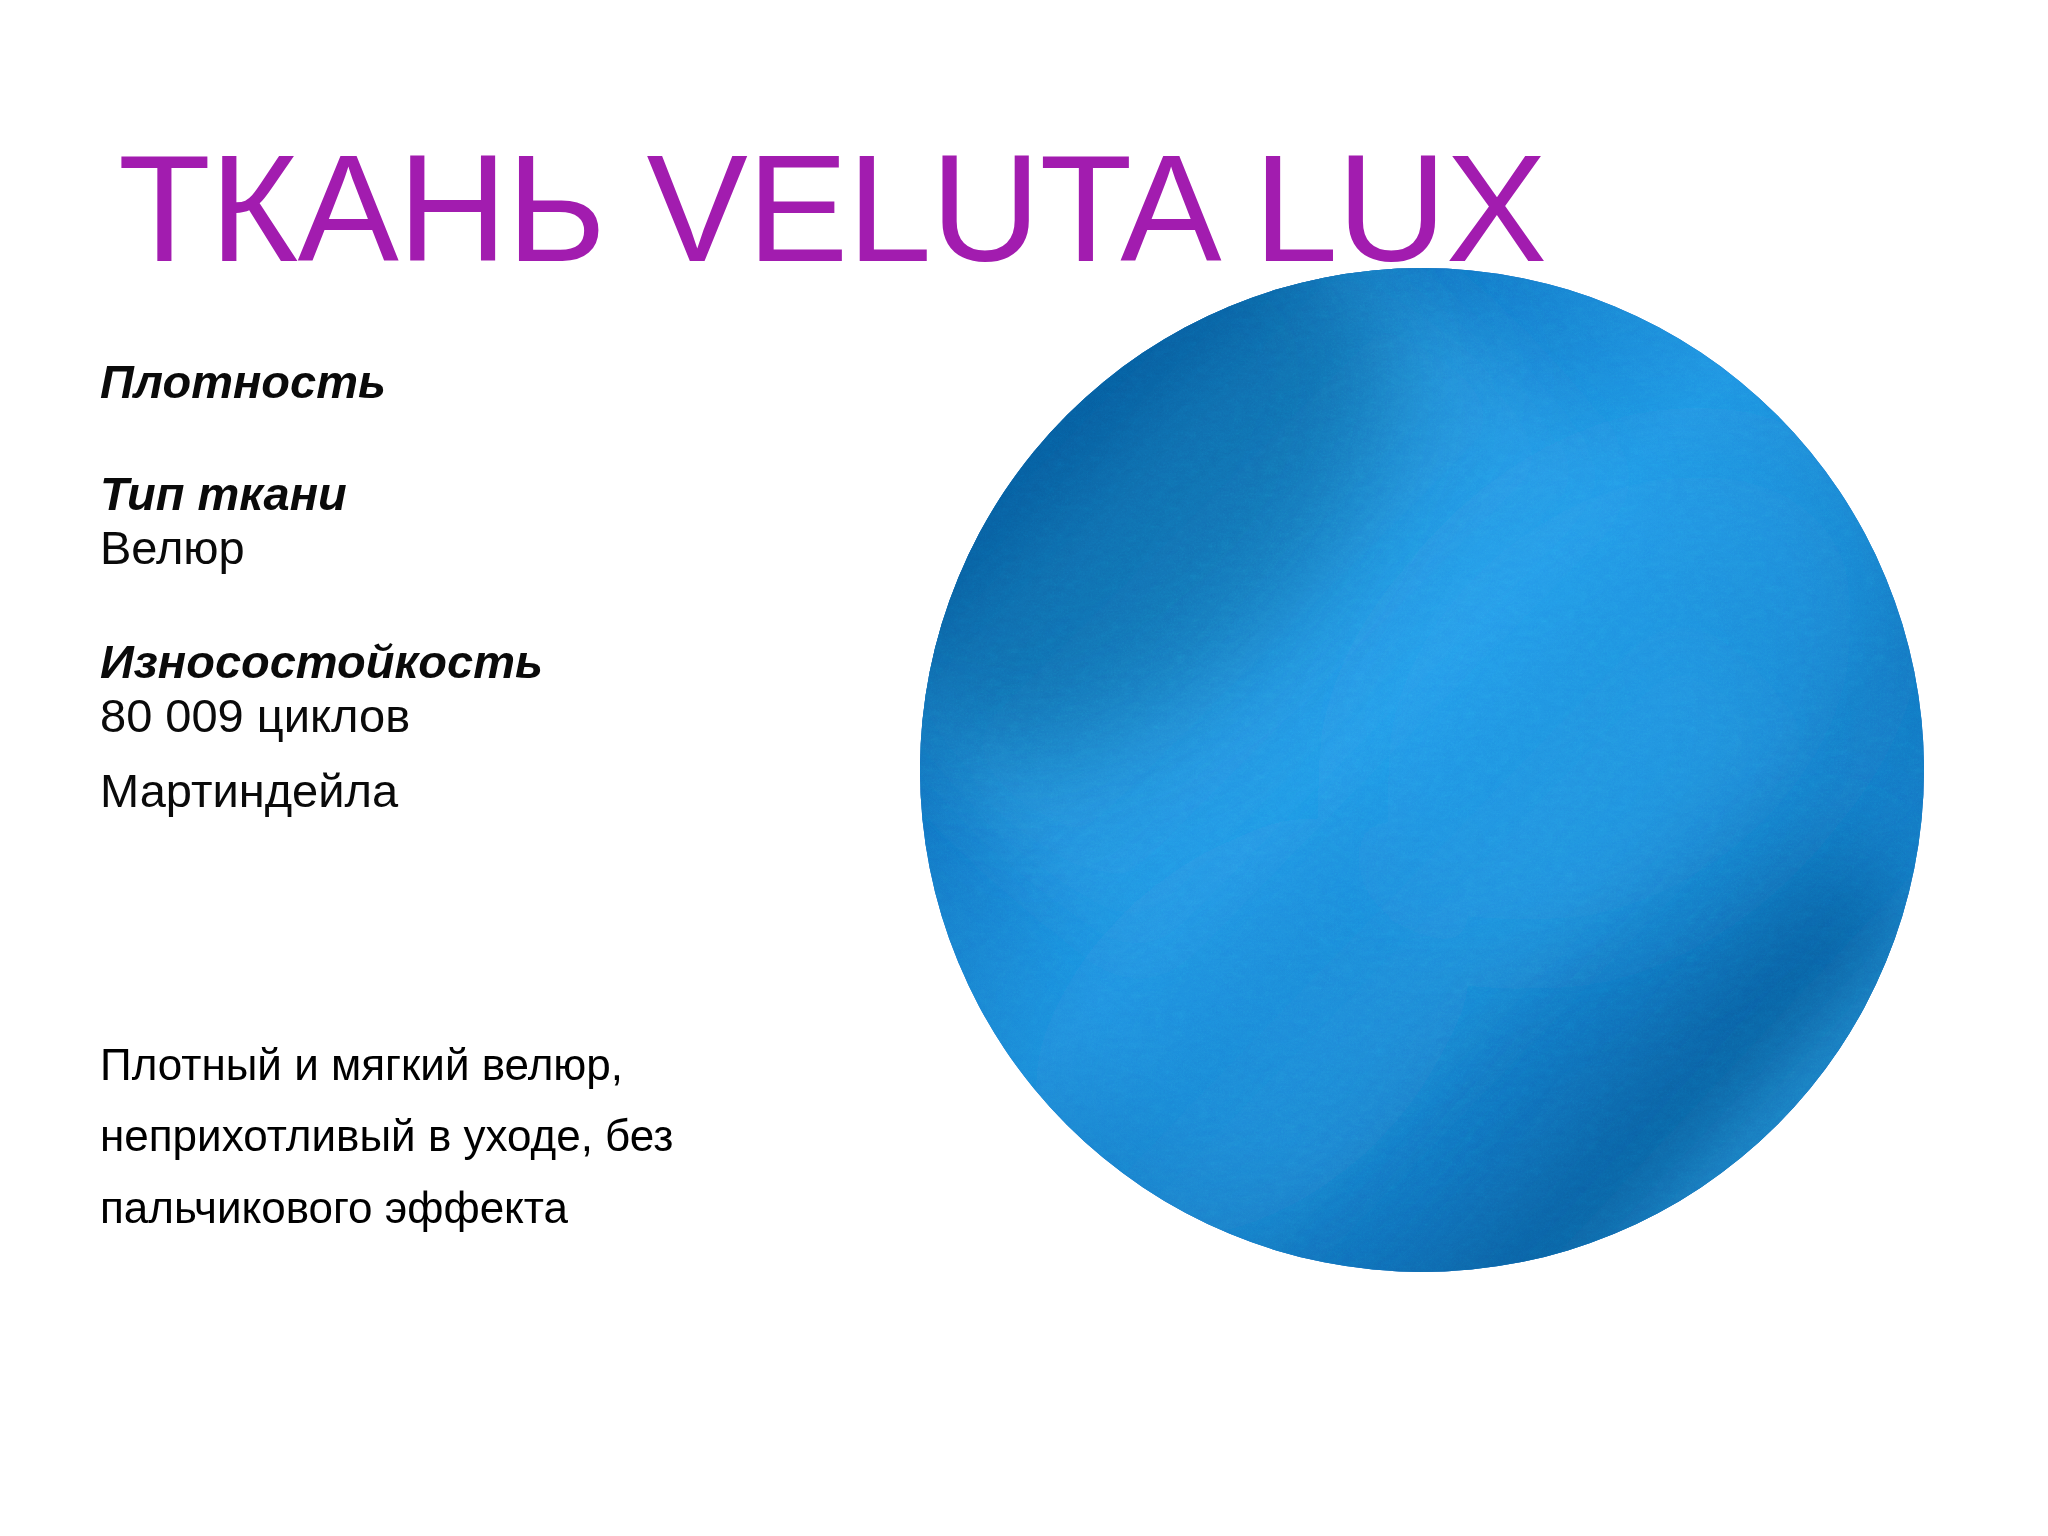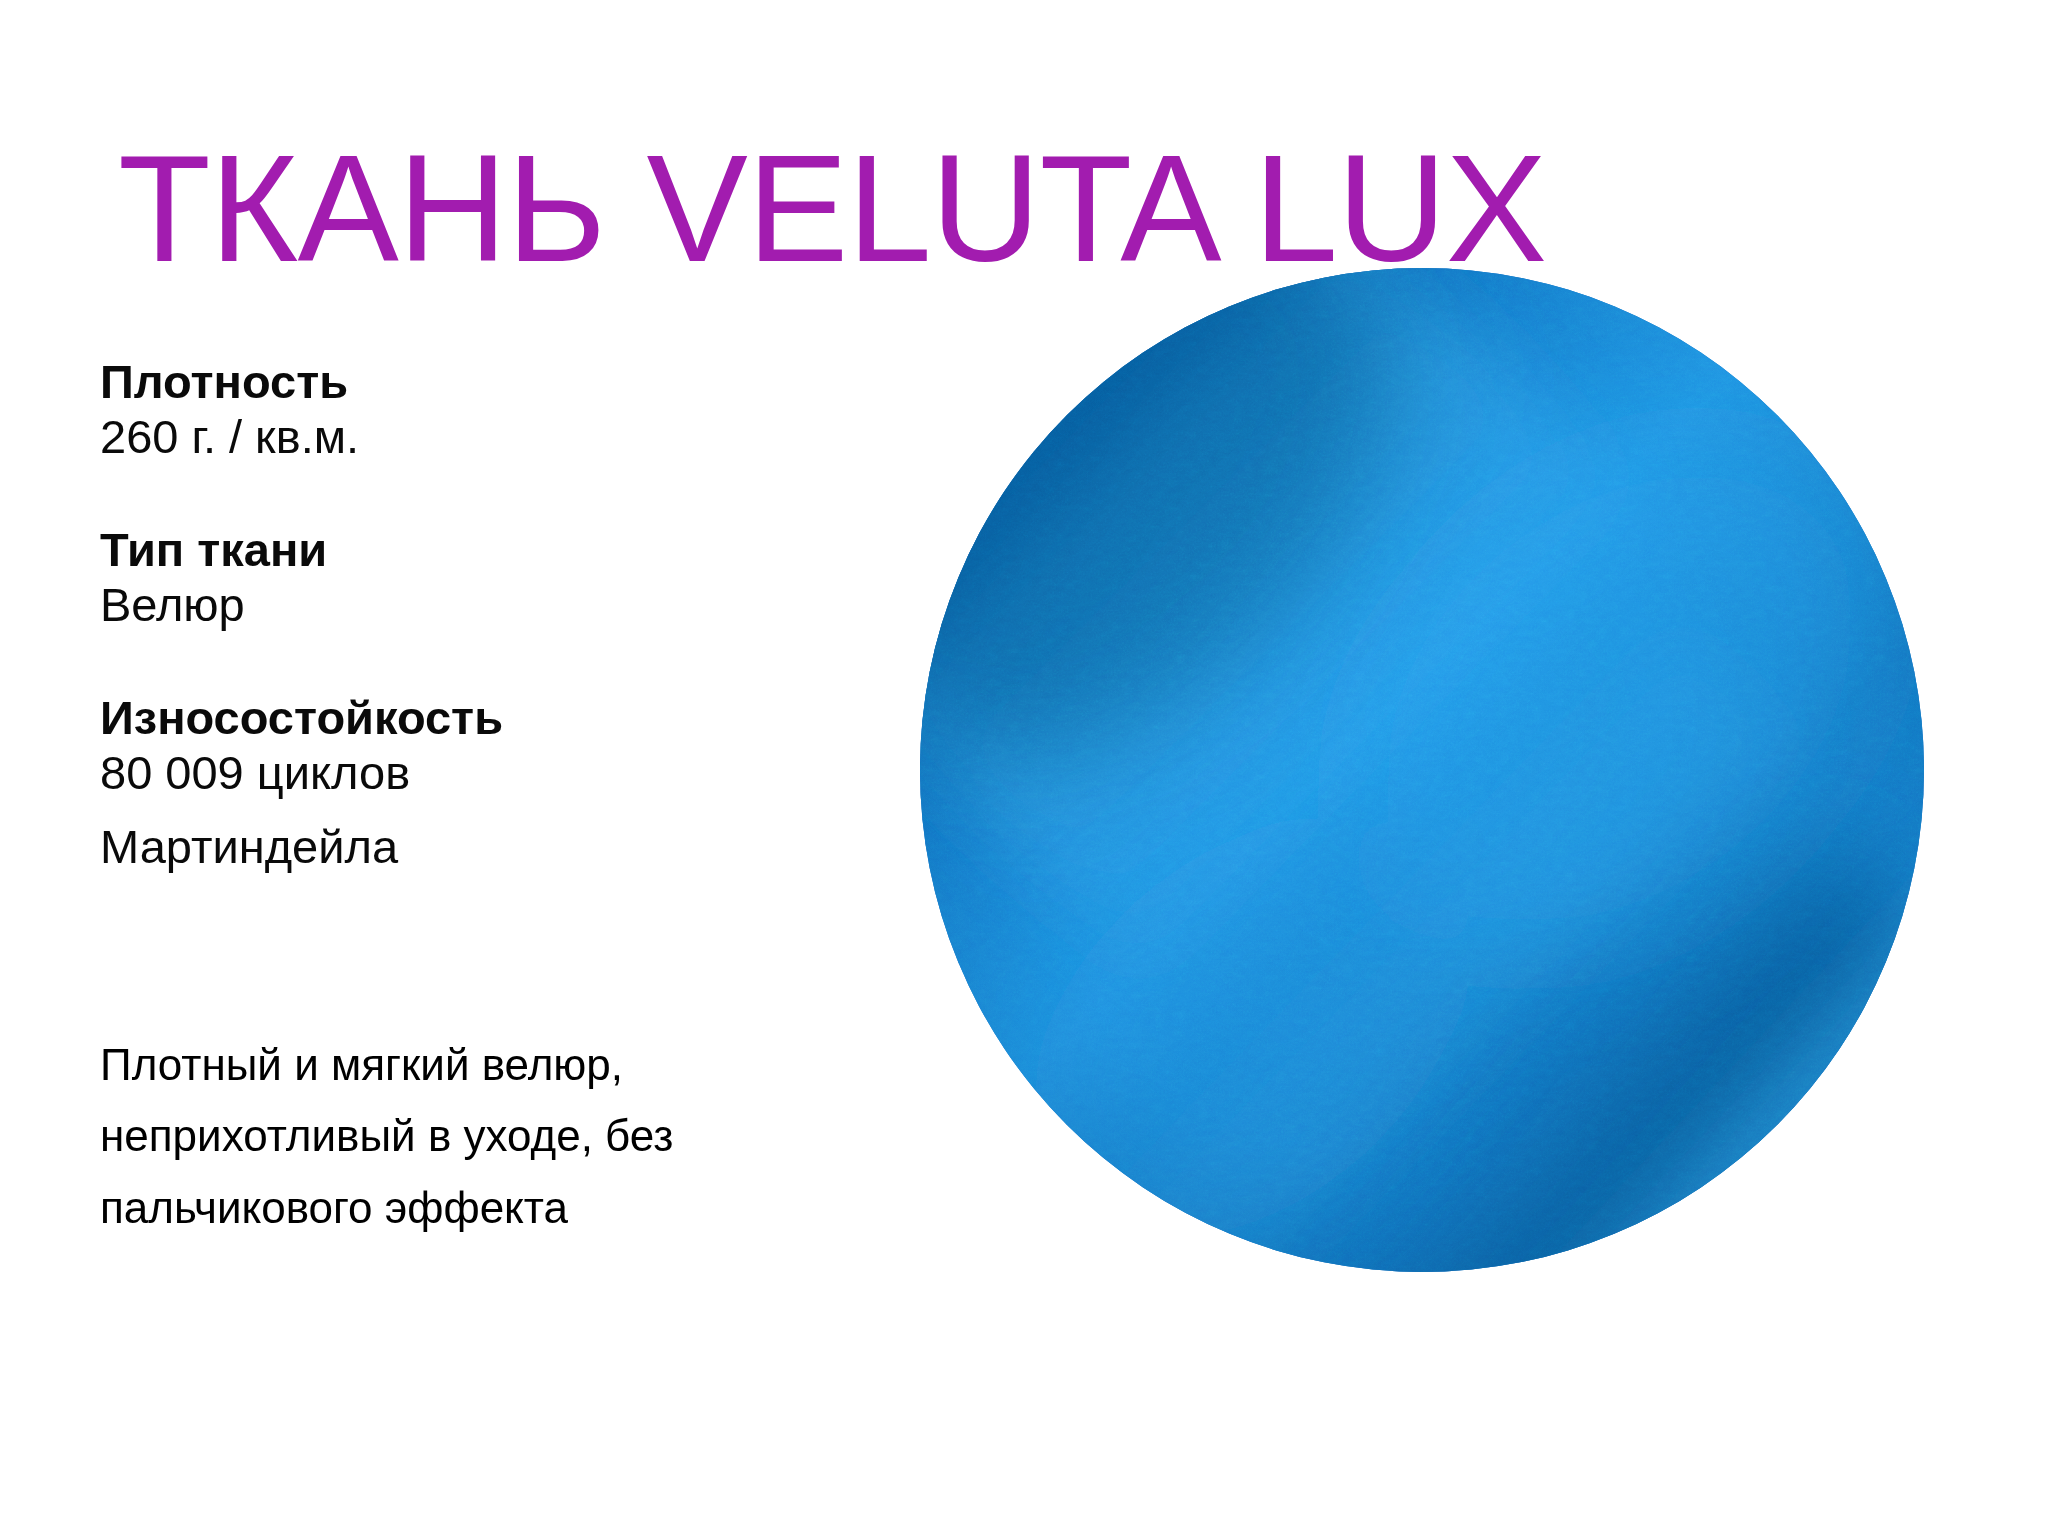--- a/index.html
+++ b/index.html
@@ -44,20 +44,21 @@
     margin-bottom: 58px;
   }
 
   .spec-label {
     font-size: 47px;
     font-weight: 700;
     line-height: 1.14;
     letter-spacing: 0px;
     color: #0a0a0a;
     white-space: nowrap;
+    font-style: italic;
   }
 
   .spec-value {
     font-size: 47px;
     font-weight: 400;
     line-height: 1.2;
     color: #0a0a0a;
     white-space: nowrap;
   }
 
@@ -101,21 +102,20 @@
 <body>
 
 <div id="page">
 
   <h1 id="title">ТКАНЬ VELUTA LUX</h1>
 
   <div id="spec-column">
 
     <div class="spec-block">
       <div class="spec-label">Плотность</div>
-      <div class="spec-value">260 г. / кв.м.</div>
     </div>
 
     <div class="spec-block">
       <div class="spec-label">Тип ткани</div>
       <div class="spec-value">Велюр</div>
     </div>
 
     <div class="spec-block" id="spec-block-durability">
       <div class="spec-label">Износостойкость</div>
       <div class="spec-value">80 009 циклов</div>

